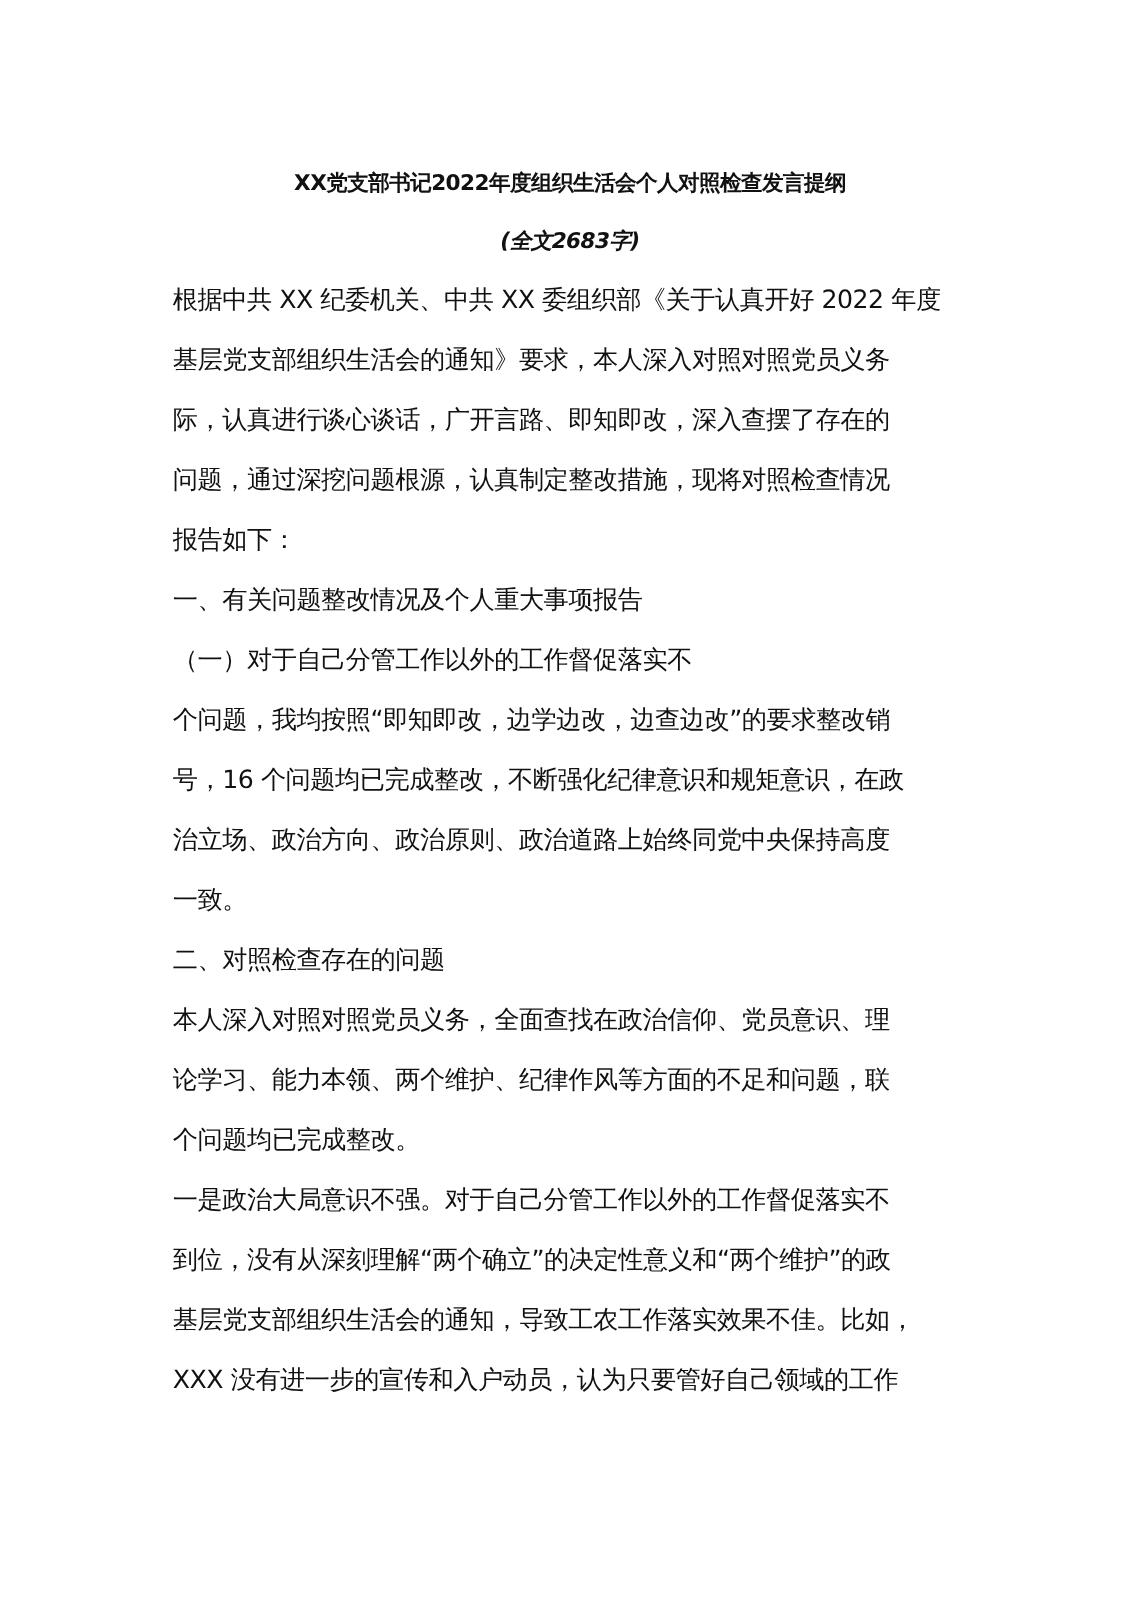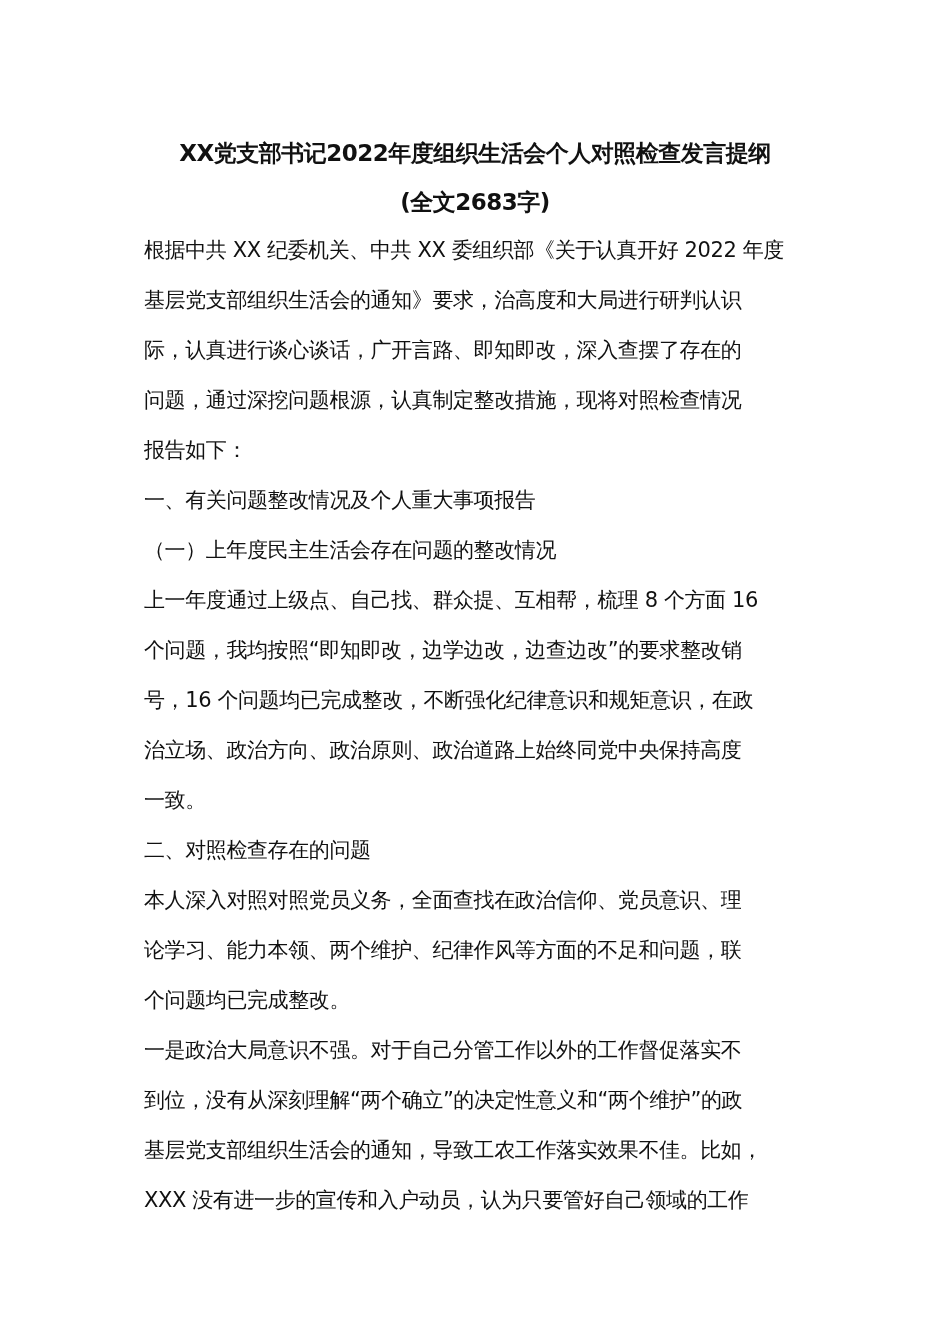--- a/index.html
+++ b/index.html
@@ -19,27 +19,27 @@
       position: absolute;
       left: 0; top: 0;
       width: 950px; height: 1344px;
       background: #ffffff;
     }
     .title {
       position: absolute;
       left: 0; width: 950px;
       text-align: center;
       font-weight: bold;
-      font-size: 23px;
+      font-size: 18px;
       line-height: 30px;
       white-space: nowrap;
       letter-spacing: -0.5px;
     }
     .title.t1 { top: 138px; }
-    .title.t2 { top: 187px; }
+    .title.t2 { top: 187px; font-style: italic; }
     .body-text {
       position: absolute;
       left: 144px;
       top: 234px;
       width: 690px;
     }
     .line {
       height: 50px;
       line-height: 32px;
       font-size: 21px;
@@ -49,27 +49,26 @@
   </style>
 </head>
 <body>
 
 <div class="page">
   <div class="title t1">XX党支部书记2022年度组织生活会个人对照检查发言提纲</div>
   <div class="title t2">(全文2683字)</div>
 
   <div class="body-text">
     <div class="line">根据中共 XX 纪委机关、中共 XX 委组织部《关于认真开好 2022 年度</div>
-    <div class="line">基层党支部组织生活会的通知》要求，治高度和大局进行研判认识</div>
+    <div class="line">基层党支部组织生活会的通知》要求，本人深入对照对照党员义务</div>
     <div class="line">际，认真进行谈心谈话，广开言路、即知即改，深入查摆了存在的</div>
     <div class="line">问题，通过深挖问题根源，认真制定整改措施，现将对照检查情况</div>
     <div class="line">报告如下：</div>
     <div class="line">一、有关问题整改情况及个人重大事项报告</div>
-    <div class="line">（一）上年度民主生活会存在问题的整改情况</div>
-    <div class="line">上一年度通过上级点、自己找、群众提、互相帮，梳理 8 个方面 16</div>
+    <div class="line">（一）对于自己分管工作以外的工作督促落实不</div>
     <div class="line">个问题，我均按照“即知即改，边学边改，边查边改”的要求整改销</div>
     <div class="line">号，16 个问题均已完成整改，不断强化纪律意识和规矩意识，在政</div>
     <div class="line">治立场、政治方向、政治原则、政治道路上始终同党中央保持高度</div>
     <div class="line">一致。</div>
     <div class="line">二、对照检查存在的问题</div>
     <div class="line">本人深入对照对照党员义务，全面查找在政治信仰、党员意识、理</div>
     <div class="line">论学习、能力本领、两个维护、纪律作风等方面的不足和问题，联</div>
     <div class="line">个问题均已完成整改。</div>
     <div class="line">一是政治大局意识不强。对于自己分管工作以外的工作督促落实不</div>
     <div class="line">到位，没有从深刻理解“两个确立”的决定性意义和“两个维护”的政</div>

